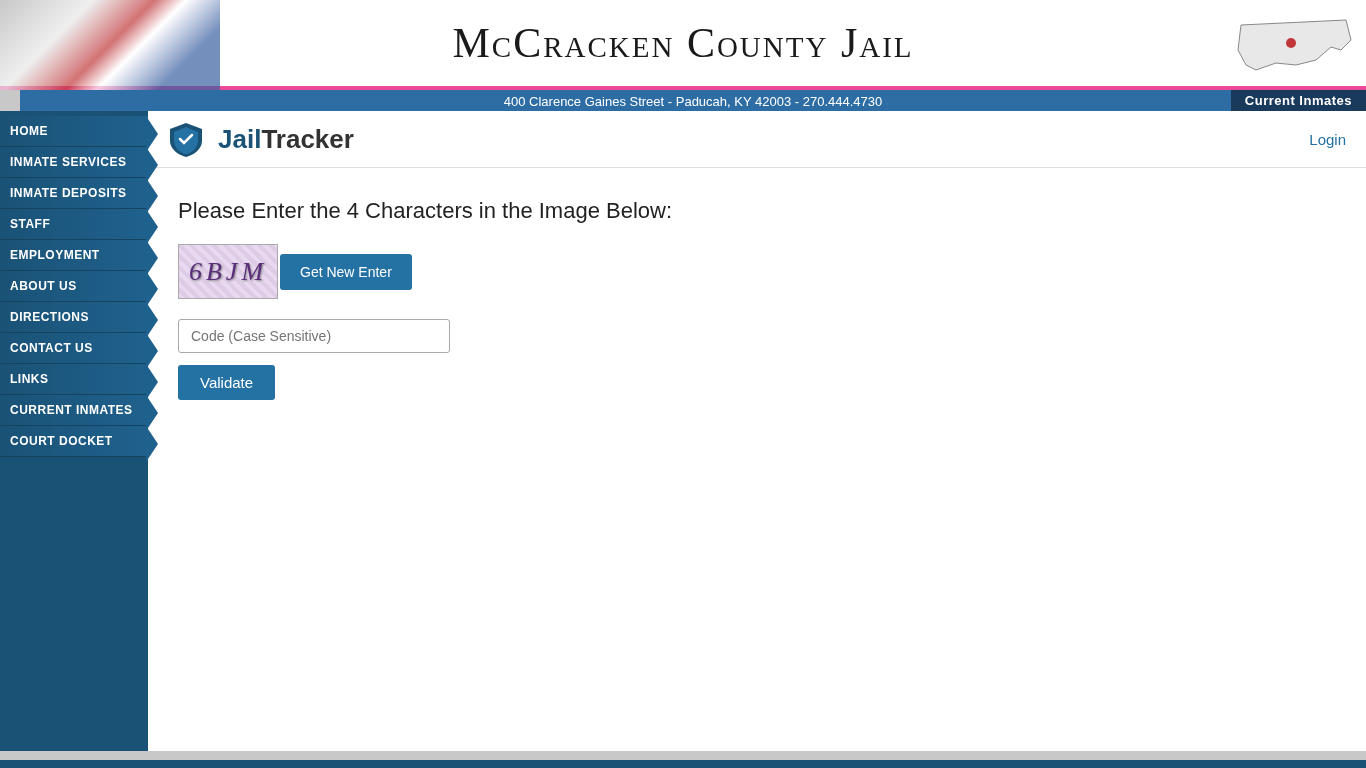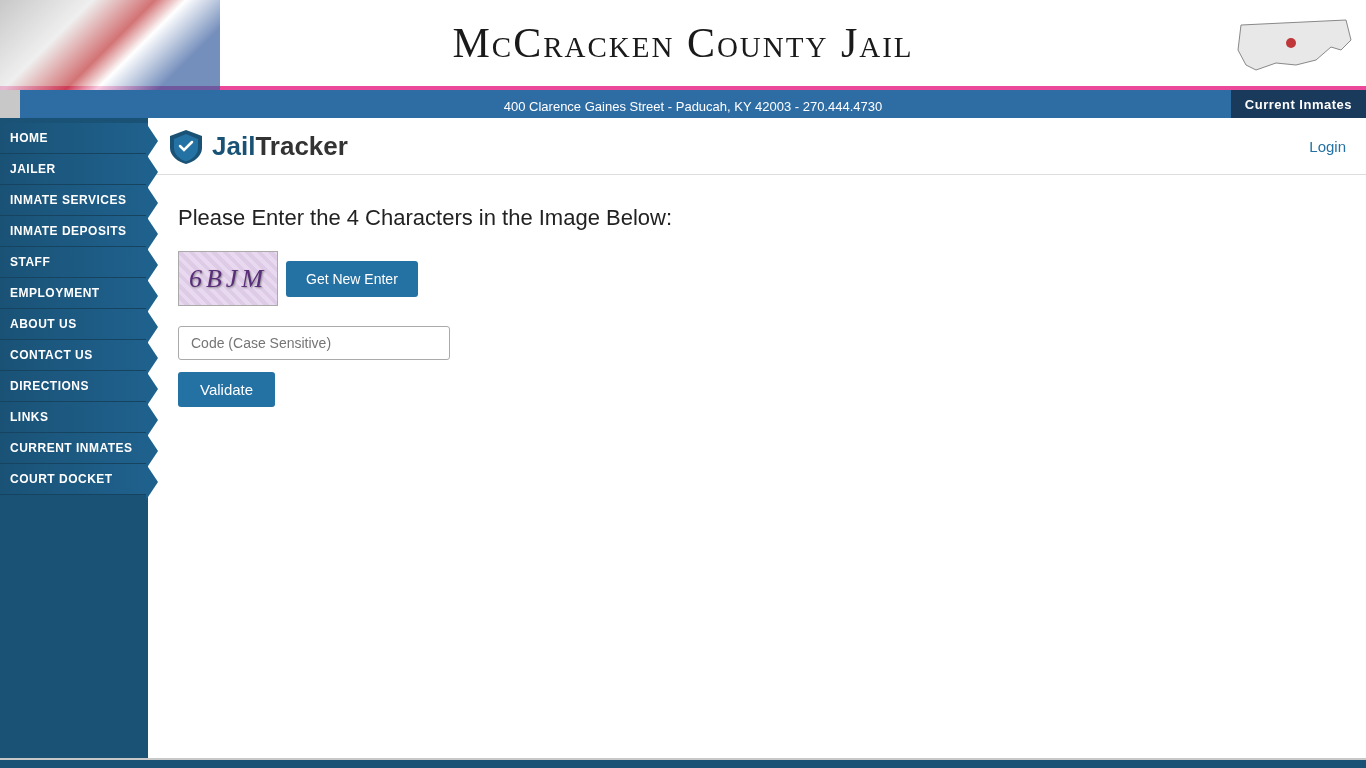--- a/index.html
+++ b/index.html
@@ -43,24 +43,24 @@
     
 
     
     #address-bar {
       background: #2e6da4;
       color: #fff;
       text-align: center;
       padding: 4px 0;
       font-size: 13px;
       display: flex;
-      align-items: flex-end;
+      align-items: flex-start;
       justify-content: center;
       position: relative;
-      height: 28px;
+      height: 21px;
       margin-left: 20px;
     }
     #current-inmates-btn {
       position: absolute;
       right: 0;
       top: 0;
       background: #1a3a5c;
       color: #fff;
       padding: 4px 14px;
       font-size: 13px;
@@ -124,21 +124,21 @@
       display: flex;
       align-items: center;
       justify-content: space-between;
       padding: 10px 20px;
       border-bottom: 1px solid #ddd;
       background: #fff;
     }
     #jailtracker-logo {
       display: flex;
       align-items: center;
-      gap: 8px;
+      gap: 14px;
     }
     #jailtracker-shield {
       width: 36px;
       height: 36px;
     }
     #jailtracker-text {
       font-size: 26px;
       font-family: Arial, sans-serif;
     }
     #jailtracker-text .jail {
@@ -163,21 +163,21 @@
     }
     #form-title {
       font-size: 22px;
       color: #222;
       margin-bottom: 20px;
       font-weight: normal;
     }
     #captcha-row {
       display: flex;
       align-items: center;
-      gap: 8px;
+      gap: 2px;
       margin-bottom: 20px;
     }
     #captcha-image {
       width: 100px;
       height: 55px;
       background: #e8d8f0;
       border: 1px solid #aaa;
       display: flex;
       align-items: center;
       justify-content: center;
@@ -257,28 +257,27 @@
 
 <div id="address-bar">
   <span>400 Clarence Gaines Street - Paducah, KY 42003 - 270.444.4730</span>
   <div id="current-inmates-btn">Current Inmates</div>
 </div>
 
 <div id="layout">
 
   <div id="sidebar">
   <div class="sidebar-item">HOME</div>
-      <div class="sidebar-item">JAILER</div>
       <div class="sidebar-item">INMATE SERVICES</div>
       <div class="sidebar-item">INMATE DEPOSITS</div>
       <div class="sidebar-item">STAFF</div>
       <div class="sidebar-item">EMPLOYMENT</div>
       <div class="sidebar-item">ABOUT US</div>
+      <div class="sidebar-item">DIRECTIONS</div>
       <div class="sidebar-item">CONTACT US</div>
-      <div class="sidebar-item">DIRECTIONS</div>
       <div class="sidebar-item">LINKS</div>
       <div class="sidebar-item">CURRENT INMATES</div>
       <div class="sidebar-item">COURT DOCKET</div>
     </div>
 
   <div id="main-content">
 
     <div id="jailtracker-bar">
       <div id="jailtracker-logo">
         <svg id="jailtracker-shield" viewBox="0 0 36 36" width="36" height="36">

